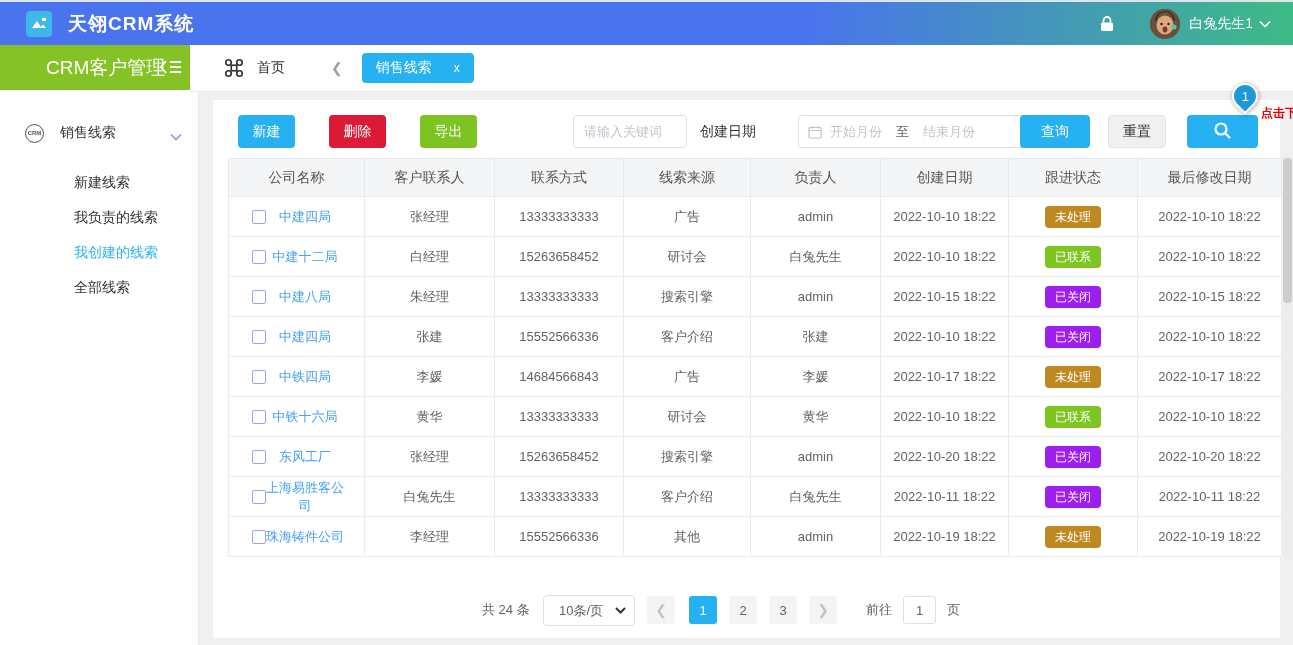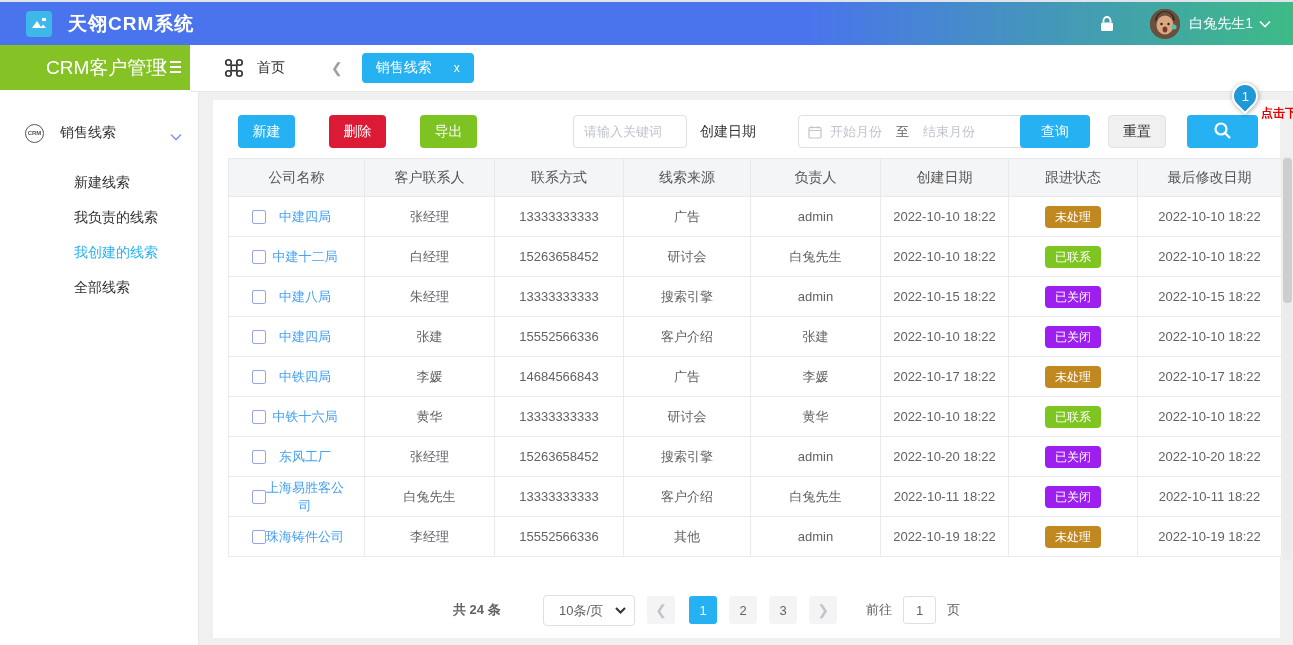--- a/index.html
+++ b/index.html
@@ -77,21 +77,21 @@
   .checkbox { width:14px; height:14px; border:1px solid #98a4f1; border-radius:2px; background:#fff; flex:0 0 auto; cursor:pointer; }
   .company-link { color:#46a0f4; text-decoration:none; cursor:pointer; margin:0 auto; padding-right:20px; }
   .badge { display:inline-block; padding:5px 10px; border-radius:4px; color:#fff; font-size:12px; line-height:1; }
 
   
   .scrollbar { position:absolute; left:1084px; top:64px; width:9px; height:404px; background:#ececec; border-radius:4px; }
   .scroll-thumb { position:absolute; left:0; top:2px; width:9px; height:145px; background:#cdcdcd; border-radius:4px; }
 
   
   .pager { position:absolute; left:0; top:494px; width:1067px; height:32px; font-size:13px; color:#606266; }
-  .pg-total { position:absolute; left:240px; line-height:32px;font-weight:bold; }
+  .pg-total { position:absolute; left:269px; line-height:32px; }
   .pg-size { position:absolute; left:330px; top:1px; width:92px; height:31px; border:1px solid #dcdfe6; border-radius:4px;
     display:flex; align-items:center; padding:0 8px 0 15px; cursor:pointer; background:#fff; }
   .pg-size .caret { margin-left:auto; display:flex; }
   .pg-btn { position:absolute; top:2px; width:28px; height:28px; border:none; border-radius:3px; background:#f4f4f5;
     color:#606266; font-size:13px; font-family:inherit; display:flex; align-items:center; justify-content:center; cursor:pointer; }
   .pg-btn.arrow { color:#c0c4cc; font-size:14px; }
   .pg-btn.active { background:#25b1f2; color:#fff; }
   .pg-prev { left:434px; } .pg-next { left:596px; }
   .pg-goto-label { position:absolute; left:653px; line-height:32px; }
   .pg-goto { position:absolute; left:690px; top:2px; width:33px; height:28px; border:1px solid #dcdfe6; border-radius:3px;

